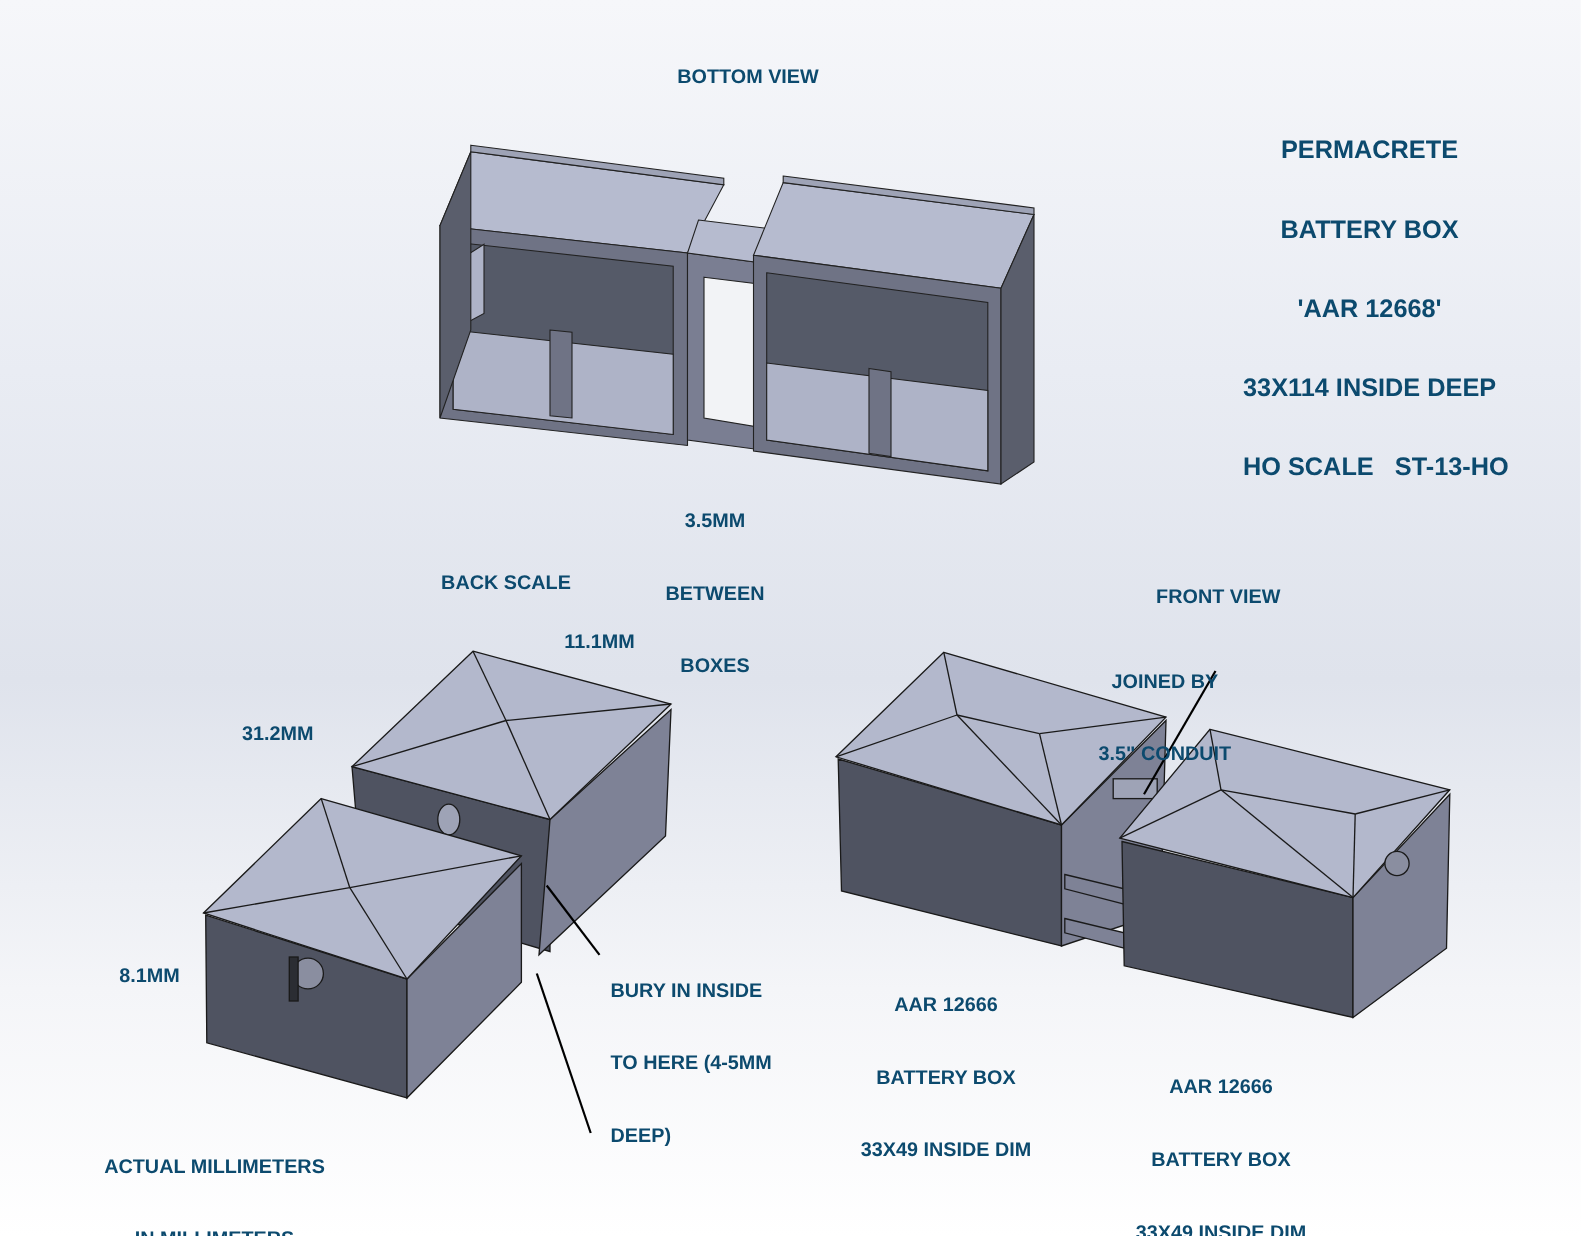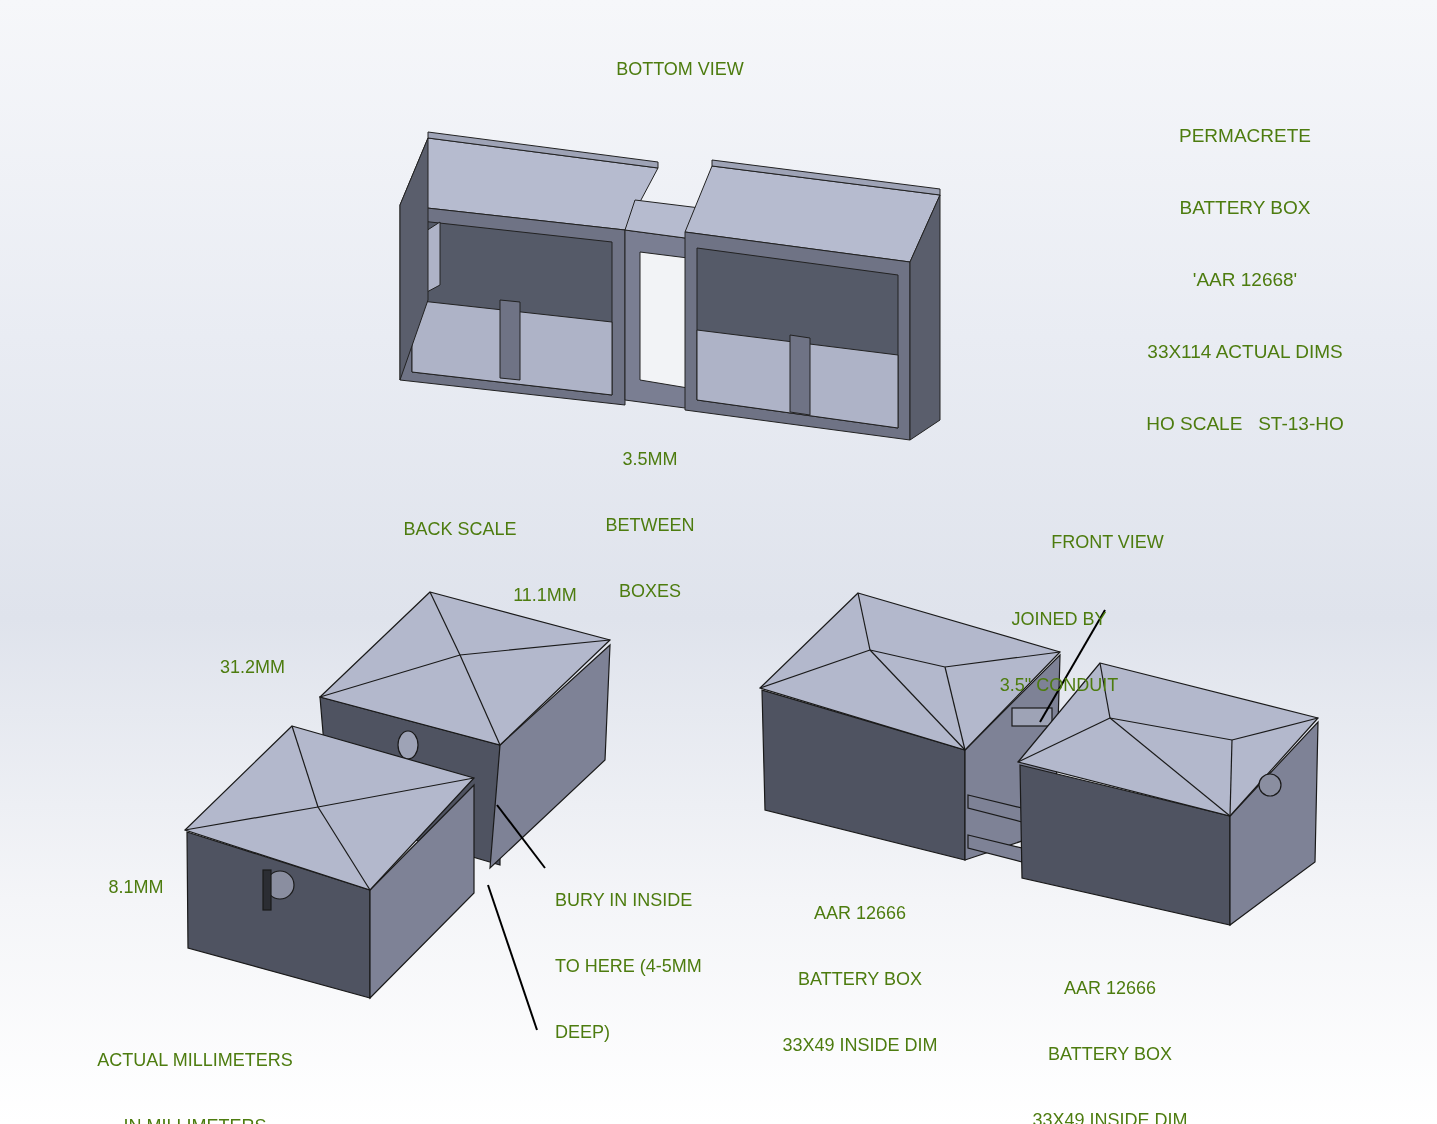--- a/index.html
+++ b/index.html
@@ -1,19 +1,19 @@
 <!DOCTYPE html>
 <html><head>
 <meta charset="utf-8">
 <style>
   html,body{margin:0;padding:0;}
   body{width:1437px;height:1124px;position:relative;overflow:hidden;
     font-family:"Liberation Sans",sans-serif;
     background:linear-gradient(180deg,#f6f7fa 0%,#e9ecf3 30%,#dfe3ec 55%,#f4f5f8 80%,#ffffff 100%);}
-  .lbl{position:absolute;font-weight:normal;font-size:18px;color:#4d7c0f;text-align:center;line-height:22px;white-space:pre;}
+  .lbl{position:absolute;font-weight:bold;font-size:18px;color:#0c4a6e;text-align:center;line-height:22px;white-space:pre;}
   .left{text-align:left;}
   svg.art{position:absolute;left:0;top:0;}
 </style>
 </head>
 <body>
 
 <svg class="art" width="1437" height="1124">
 
   <g stroke="#222" stroke-width="1">
 
@@ -91,39 +91,39 @@
     <line x1="1110" y1="718" x2="1230" y2="816"></line>
     <line x1="1110" y1="718" x2="1232" y2="740"></line>
     <line x1="1232" y1="740" x2="1318" y2="718"></line>
     <line x1="1232" y1="740" x2="1230" y2="816"></line>
     <circle cx="1270" cy="785" r="11" fill="#8a8ea0"></circle>
 
     <line x1="1105" y1="610" x2="1040" y2="722" stroke="#000" stroke-width="2"></line>
   </g>
 </svg>
 
-<div class="lbl" style="left:1130px;top:76px;width:230px;font-size:19px;line-height:24px;">
+<div class="lbl" style="left:1130px;top:76px;width:230px;font-size:23px;line-height:24px;">
   <div>PERMACRETE</div>
   <div>BATTERY BOX</div>
   <div>'AAR 12668'</div>
-  <div>33X114 ACTUAL DIMS</div>
+  <div>33X114 INSIDE DEEP</div>
   <div>HO SCALE   ST-13-HO</div>
 </div>
 
 <div class="lbl" style="left:590px;top:58px;width:180px;">BOTTOM VIEW</div>
 <div class="lbl" style="left:380px;top:518px;width:160px;">BACK SCALE</div>
 <div class="lbl" style="left:1030px;top:517px;width:155px;margin-top:14px;">FRONT VIEW</div>
 
-<div class="lbl" style="left:580px;top:404px;width:140px;">
+<div class="lbl" style="left:580px;top:418px;width:140px;">
   <div>3.5MM</div>
   <div>BETWEEN</div>
   <div>BOXES</div>
 </div>
 
-<div class="lbl" style="left:500px;top:572px;width:90px;margin-top:12px;">11.1MM</div>
+<div class="lbl" style="left:500px;top:572px;width:90px;">11.1MM</div>
 <div class="lbl" style="left:205px;top:656px;width:95px;">31.2MM</div>
 <div class="lbl" style="left:96px;top:876px;width:80px;">8.1MM</div>
 
 <div class="lbl" style="left:85px;top:1005px;width:220px;">
   <div>ACTUAL MILLIMETERS</div>
   <div>IN MILLIMETERS</div>
 </div>
 
 <div class="lbl left" style="left:555px;top:845px;">
   <div>BURY IN INSIDE</div>

